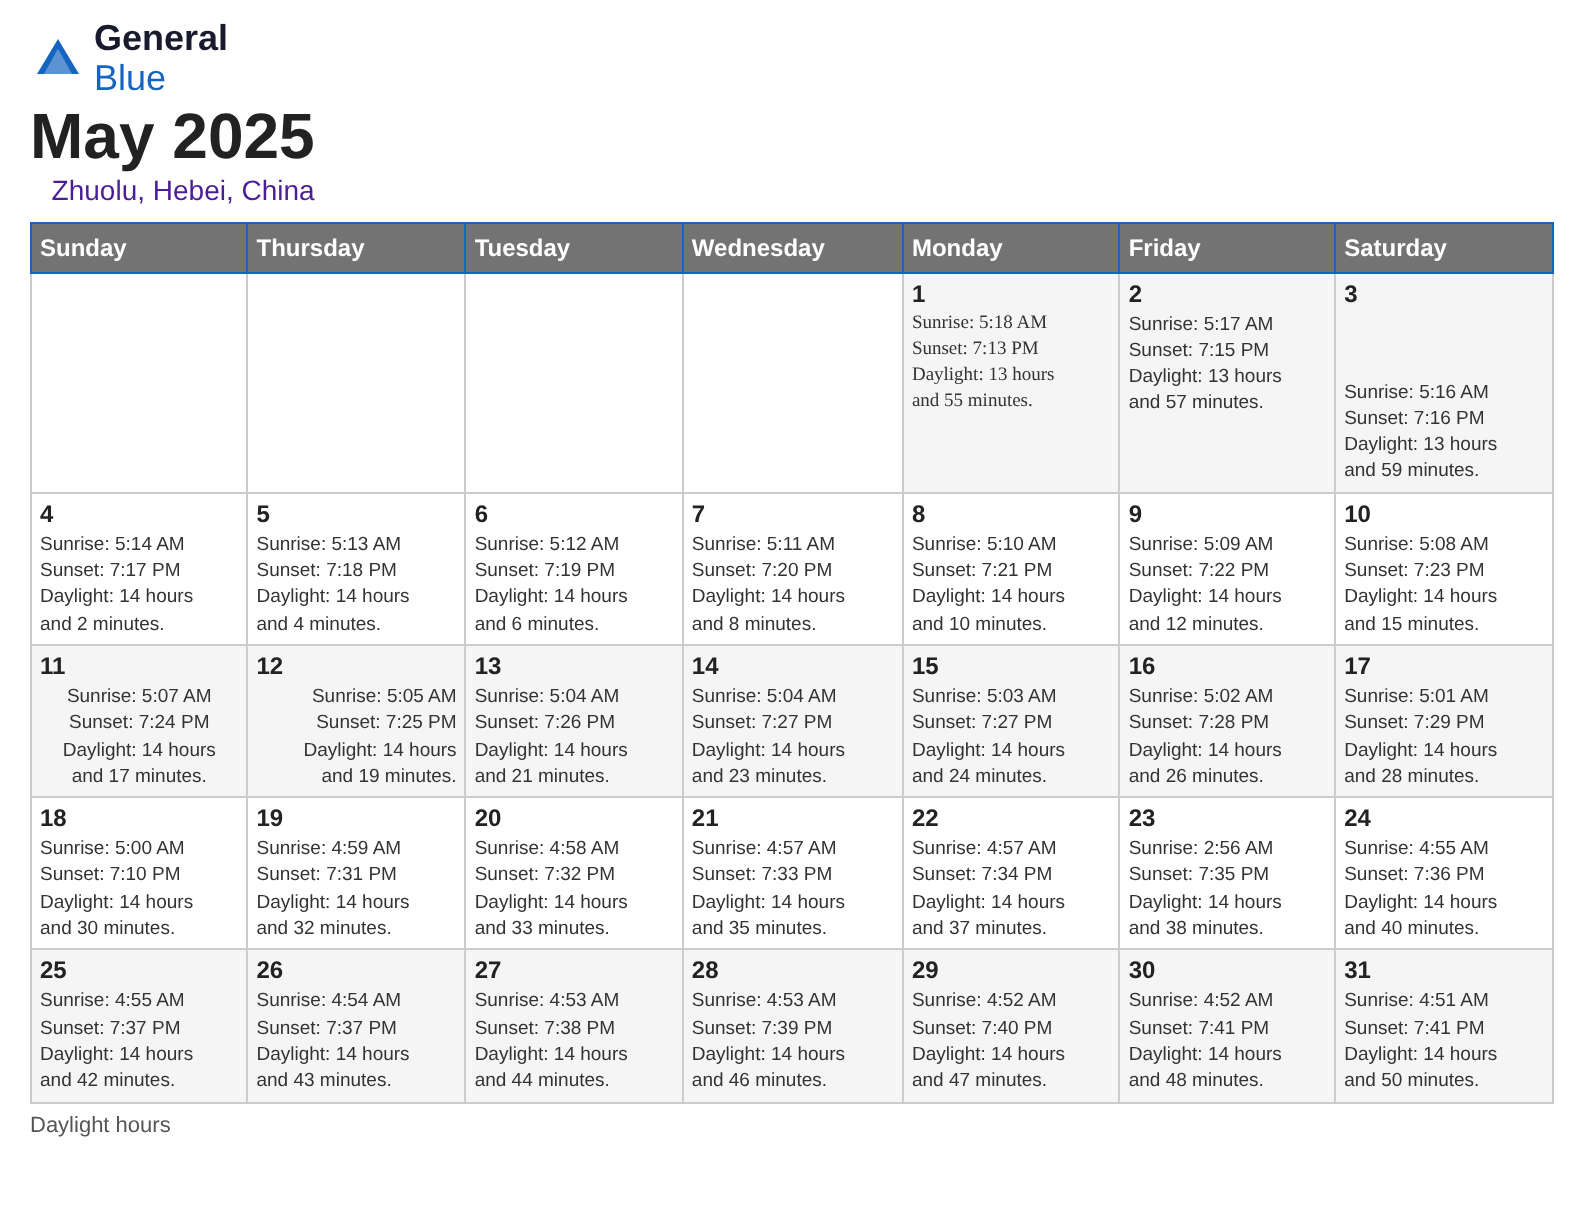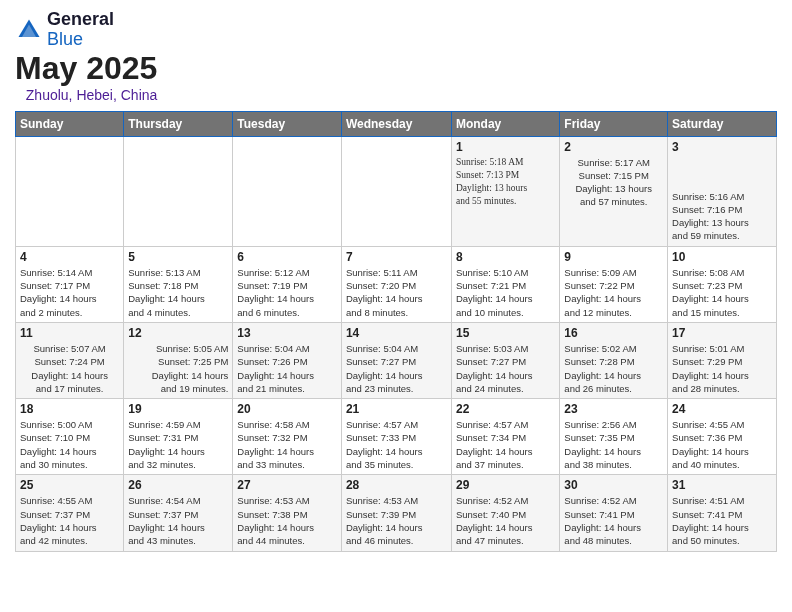--- a/index.html
+++ b/index.html
@@ -149,21 +149,21 @@
           <td class="empty-cell"></td>
           <td>
             <span class="day-num">1</span>
             <div class="day-info" style="white-space: pre-line; font-family: Liberation Serif, serif;">Sunrise: 5:18 AM
 Sunset: 7:13 PM
 Daylight: 13 hours
 and 55 minutes.</div>
           </td>
           <td>
             <span class="day-num">2</span>
-            <div class="day-info" style="white-space: pre-line; text-align: center;">Sunrise: 5:17 AM
+            <div class="day-info" style="white-space: pre-line;">Sunrise: 5:17 AM
 Sunset: 7:15 PM
 Daylight: 13 hours
 and 57 minutes.</div>
           </td>
           <td>
             <span class="day-num">3</span>
             <div class="day-info" style="white-space: pre-line; margin-top: 36px;">Sunrise: 5:16 AM
 Sunset: 7:16 PM
 Daylight: 13 hours
 and 59 minutes.</div>
@@ -369,13 +369,16 @@
             <span class="day-num">31</span>
             <div class="day-info" style="white-space: pre-line;">Sunrise: 4:51 AM
 Sunset: 7:41 PM
 Daylight: 14 hours
 and 50 minutes.</div>
           </td>
         </tr>
       </tbody>
   </table>
 
+  <div class="footer-note">
+    <span>Daylight hours</span>
+  </div>
 </div>
 
 </body></html>

